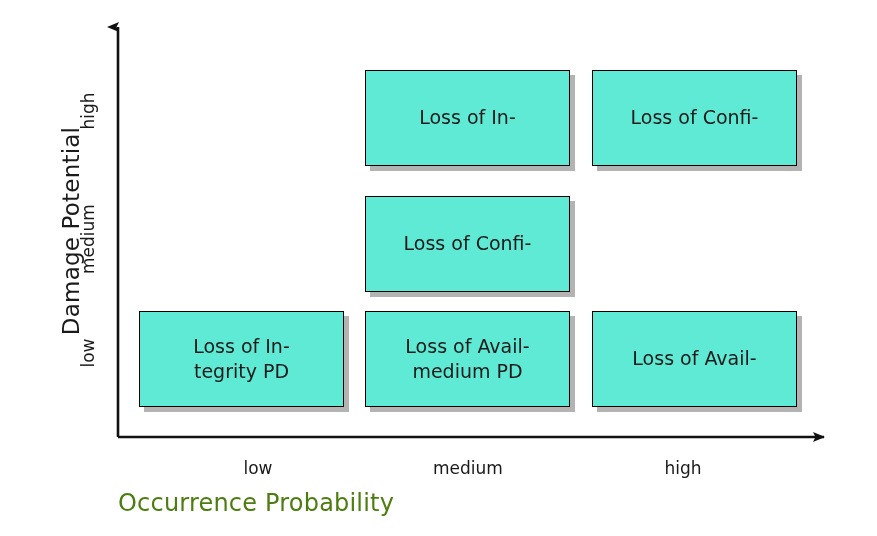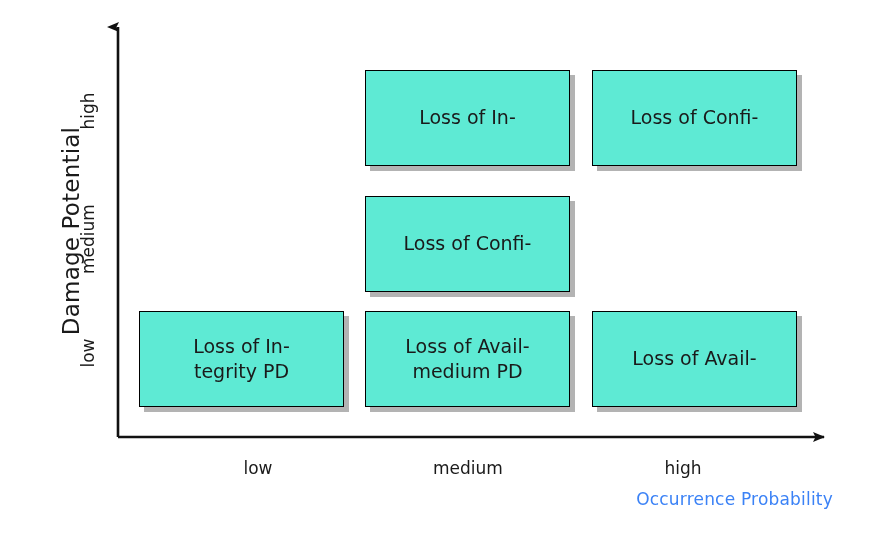--- a/index.html
+++ b/index.html
@@ -40,23 +40,23 @@
     color: #1a1a1a;
     transform: rotate(-90deg);
     white-space: nowrap;
     letter-spacing: 0.2px;
   }
   .x-axis-title {
     position: absolute;
     left: 118px;
     top: 489px;
     width: 715px;
-    text-align: right;
-    font-size: 17px;
-    color: #3b82f6;
+    text-align: left;
+    font-size: 24px;
+    color: #4d7c0f;
     letter-spacing: 0.2px;
   }
 
   
   .y-tick {
     position: absolute;
     width: 110px;
     text-align: center;
     font-size: 17px;
     color: #1a1a1a;

